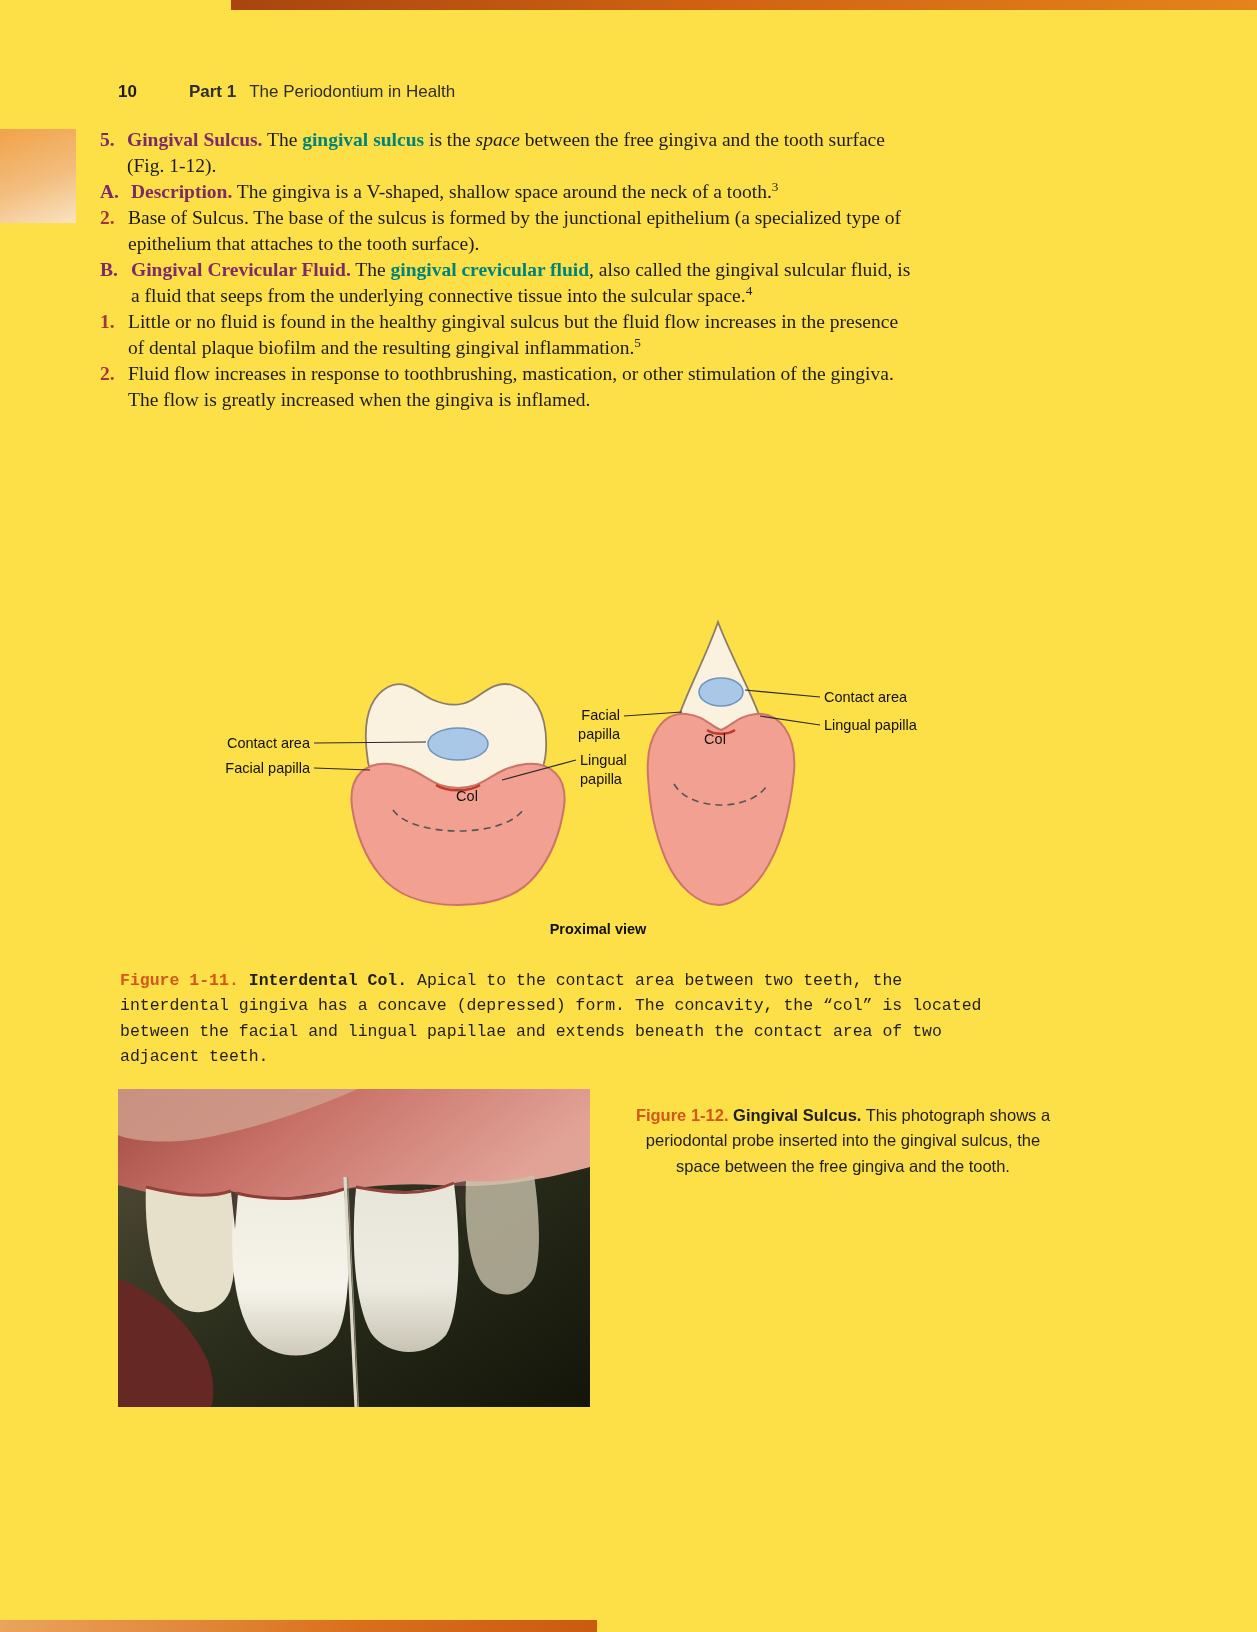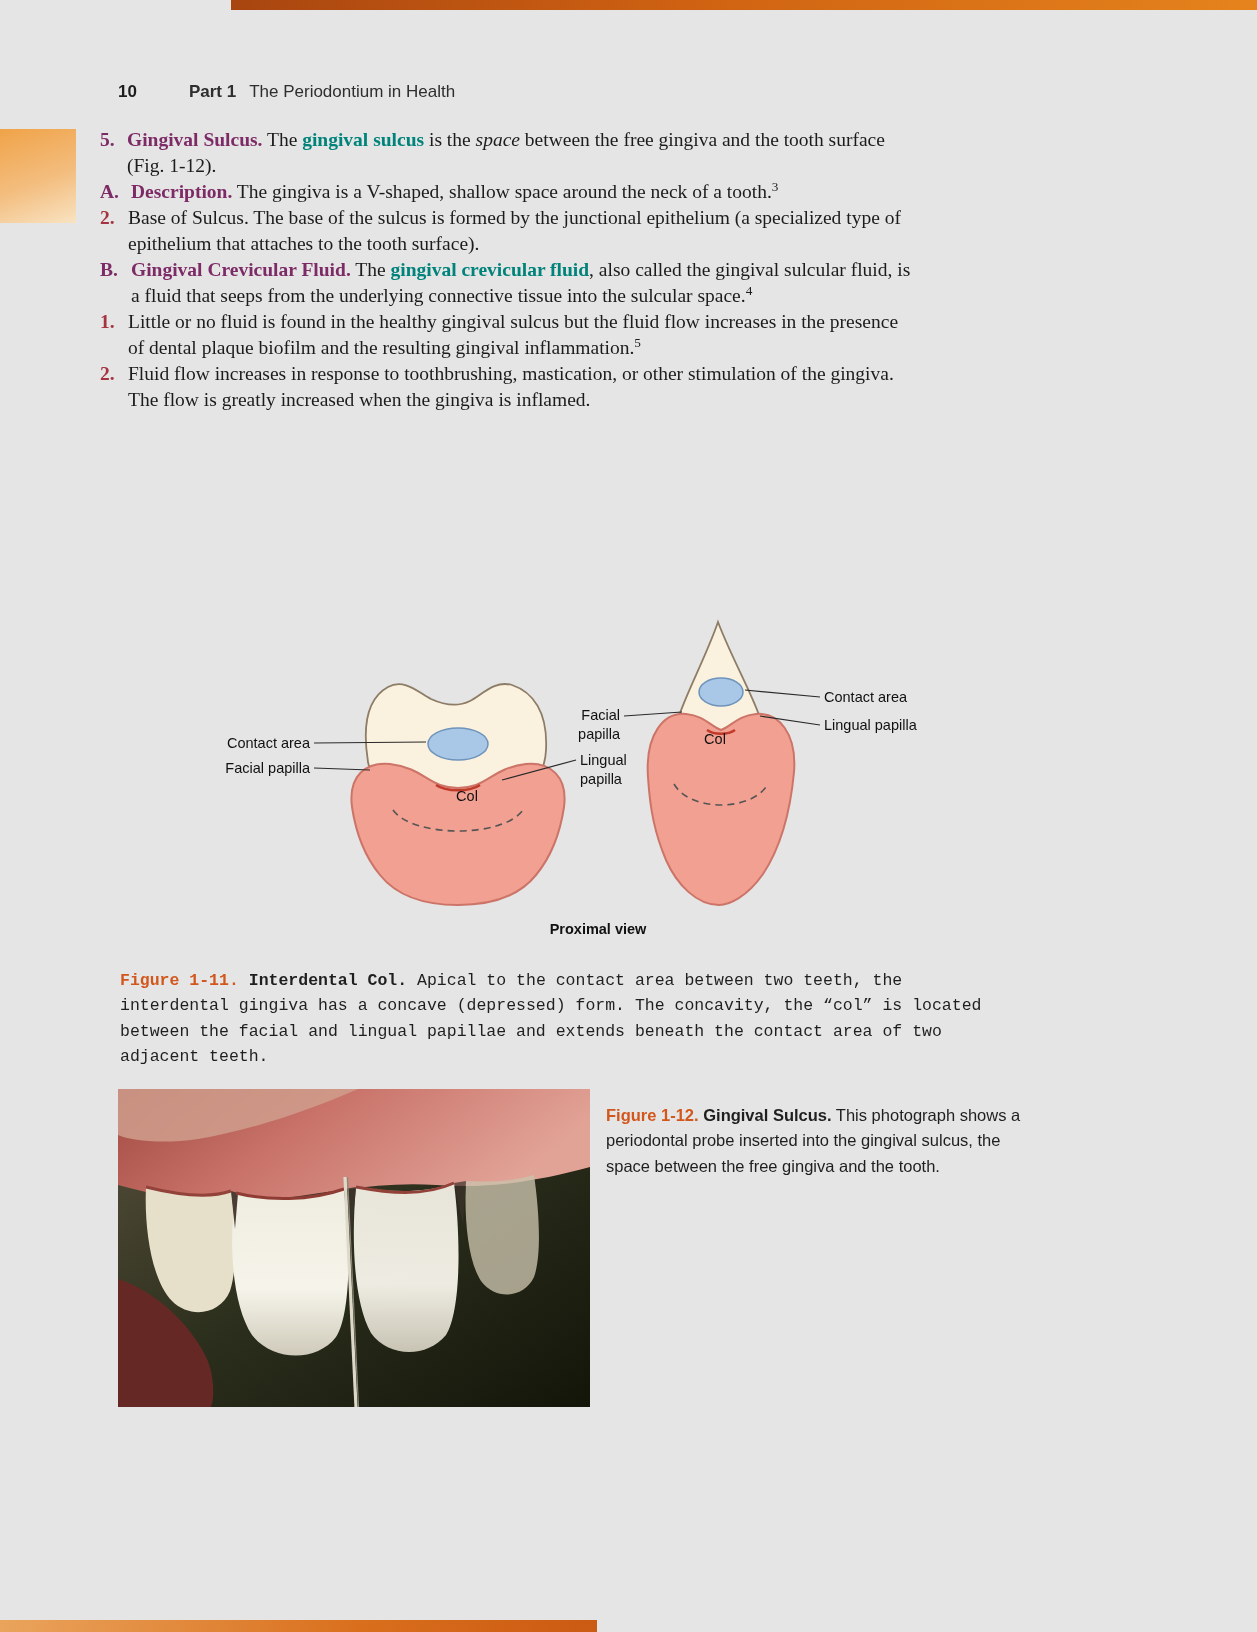--- a/index.html
+++ b/index.html
@@ -1,16 +1,16 @@
 <!DOCTYPE html>
 <html><head>
 <meta charset="utf-8">
 <style>
   html,body { margin:0; padding:0; background:#ffffff; }
-  .page { position:relative; width:1257px; height:1632px; background:#e5e5e5; overflow:hidden;
+  .page { position:relative; width:1257px; height:1632px; background:#fde047; overflow:hidden;
           font-family:"Liberation Serif", serif; }
 
   
   .top-bar { position:absolute; top:0; left:231px; width:1026px; height:10px;
              background:linear-gradient(90deg,#a84510,#cf6212 45%,#e5831c); }
   .left-accent { position:absolute; top:129px; left:0; width:76px; height:94px;
              background:linear-gradient(160deg,#f0a348,#f3bd7e 55%,#f9e3c2); }
   .bottom-bar { position:absolute; left:0; top:1620px; width:597px; height:12px;
              background:linear-gradient(90deg,#eaa45c,#d96f1d 60%,#cb5a12); }
 
@@ -42,21 +42,21 @@
   .figure11 { position:absolute; top:612px; left:218px; width:720px; height:335px; }
   .figure11 svg { display:block; }
   .figure11 text { font-family:"Liberation Sans", sans-serif; font-size:14.5px; fill:#111; }
   .svg-bold { font-weight:bold; font-size:15.5px; }
   .leader { stroke:#2a2a2a; stroke-width:1.2; }
 
   
   .caption { position:absolute; font-family:"Liberation Sans", sans-serif;
              font-size:16.5px; line-height:25.5px; color:#1f1f1f; }
   .fig11-caption { top:951px; left:120px; width:900px;font-family:Liberation Mono, monospace; }
-  .fig12-caption { top:1086px; left:606px; width:428px; }
+  .fig12-caption { top:1086px; left:629px; width:428px;text-align:center; }
   .fig-label { color:#d2571c; font-weight:bold; }
   .fig-title { font-weight:bold; }
 
   
   .photo { position:absolute; top:1089px; left:118px; width:472px; height:318px; }
   .photo svg { display:block; }
 </style>
 </head>
 <body>
 

